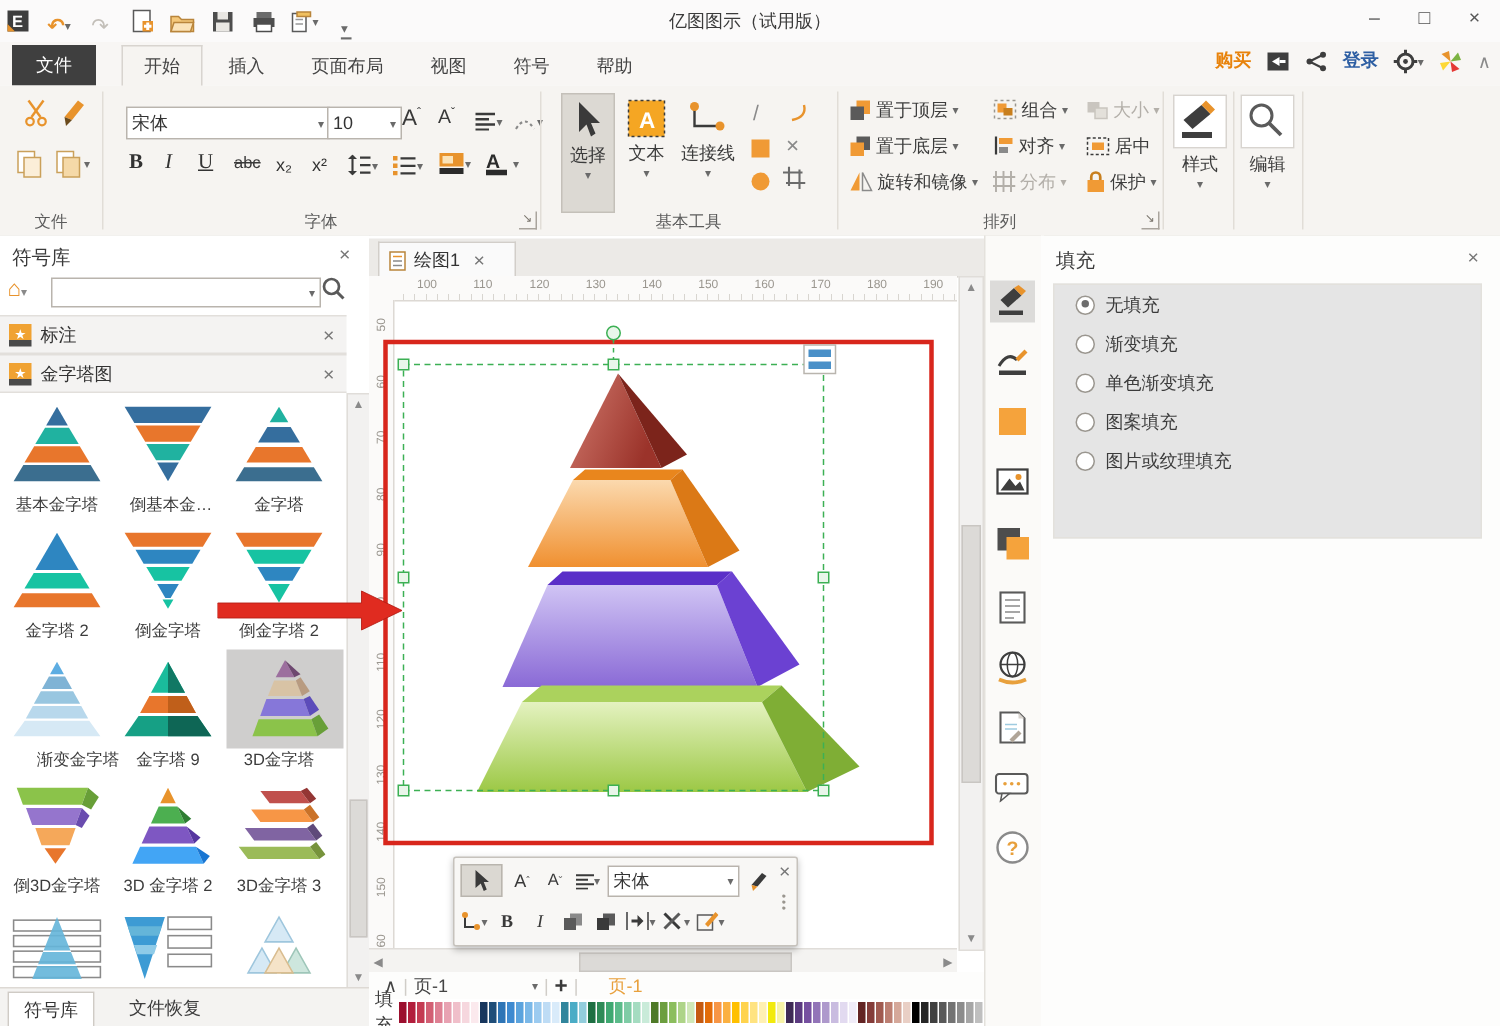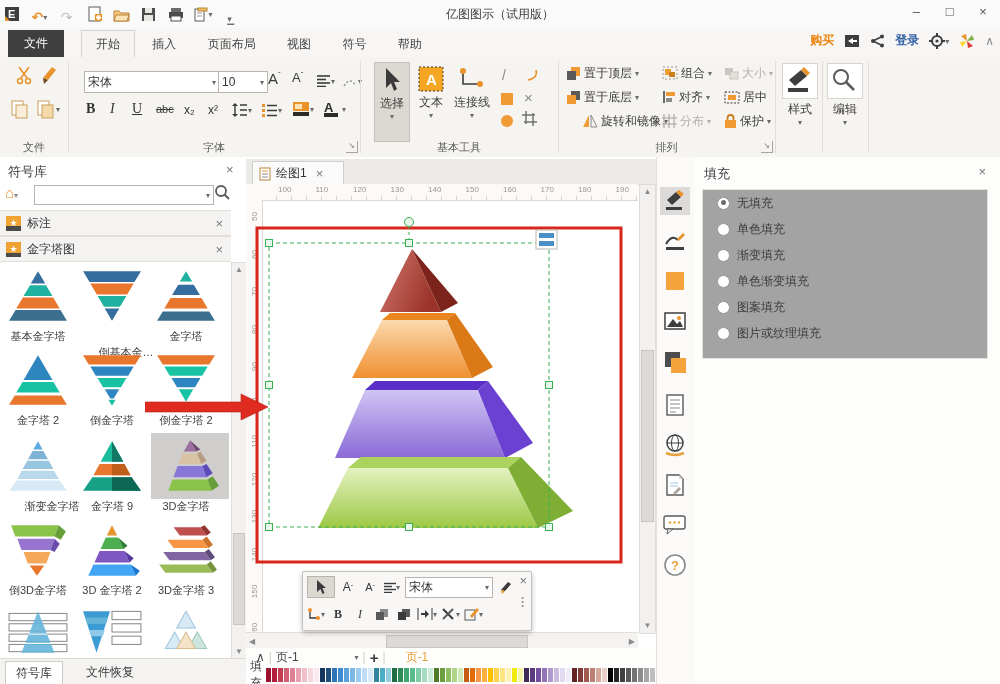--- a/index.html
+++ b/index.html
@@ -64,21 +64,21 @@
   #hscroll{left:246px;top:632px;width:392px;height:16px;background:#f4f3f1;border-top:1px solid #e0ddd9;}
   #pagebar{left:246px;top:648px;width:410px;height:18px;background:#fdfdfc;display:flex;align-items:center;font-size:12px;color:#444;}
   .pgsep{color:#d0cdc8;margin:0 4px;}
   #palettebar{left:246px;top:666px;width:410px;height:18px;background:#fff;display:flex;align-items:center;}
   .swatch{width:5px;height:14px;margin-right:1px;display:inline-block;}
   
   #iconstrip{left:656px;top:157px;width:38px;height:527px;background:#fbfaf8;border-left:1px solid #e4e1dc;border-right:1px solid #eceae6;}
   .stripicon{position:absolute;left:3px;width:30px;height:28px;display:flex;align-items:center;justify-content:center;}
   .stripsel{background:#dcdbd9;}
   #rightpanel{left:694px;top:157px;width:306px;height:527px;background:#fdfdfc;}
-  #fillbox{position:absolute;left:8px;top:32px;width:284px;height:168px;background:#a3a3a3;border:1px solid #e3e1dc;}
+  #fillbox{position:absolute;left:8px;top:32px;width:284px;height:168px;background:#e5e5e5;border:1px solid #e3e1dc;}
   .fill-opt{display:flex;align-items:center;height:26px;padding-left:14px;gap:7px;}
   .radio{width:11px;height:11px;border:1px solid #9a968f;border-radius:50%;background:#fff;position:relative;}
   .radio.sel::after{content:"";position:absolute;left:2.5px;top:2.5px;width:5px;height:5px;border-radius:50%;background:#6d6d6d;}
   .fill-label{font-size:12px;color:#3c3c3c;}
   
   #lbtabs{left:0;top:658px;width:246px;height:26px;background:#f4f3f1;border-top:1px solid #ddd9d4;}
   .lbtab1{position:absolute;left:5px;top:2px;height:22px;line-height:22px;padding:0 10px;background:#fff;border:1px solid #cfcbc5;font-size:12px;}
   .lbtab2{position:absolute;left:76px;top:2px;height:22px;line-height:22px;padding:0 10px;font-size:12px;color:#3c3c3c;}
 </style>
 </head>
@@ -314,21 +314,21 @@
         <span class="dd">▾</span>
     </div>
     <div class="arr-item" style="left:566px;top:30px;">
       <svg class="ic" width="15" height="14">
           <rect x="5" y="1" width="9" height="9" fill="#5a5a5a"></rect>
           <rect x="1" y="5" width="9" height="9" fill="#f09a35"></rect>
         </svg>
         <span>置于底层</span>
         <span class="dd">▾</span>
     </div>
-    <div class="arr-item" style="left:582px;top:54px;">
+    <div class="arr-item" style="left:566px;top:54px;">
       <svg class="ic" width="16" height="14">
           <polygon points="7,1 7,13 1,13" fill="#f09a35"></polygon>
           <polygon points="9,1 9,13 15,13" fill="none" stroke="#8a8a8a"></polygon>
         </svg>
         <span>旋转和镜像</span>
         <span class="dd">▾</span>
     </div>
     <div class="arr-item" style="left:662px;top:6px;">
       <svg class="ic" width="16" height="14">
           <rect x="1" y="1" width="14" height="12" fill="none" stroke="#9a968f" stroke-dasharray="2 2"></rect>
@@ -447,21 +447,21 @@
     </div>
     <div class="symcell" style="left:151px;top:108px;">
       <svg width="62" height="54" viewBox="0 0 60 52">
           <polygon points="30,2 24,12 36,12" fill="#20b2a0"></polygon>
           <polygon points="22.5,15 16.5,25 43.5,25 37.5,15" fill="#356e9e"></polygon>
           <polygon points="15,28 9,38 51,38 45,28" fill="#e8762c"></polygon>
           <polygon points="7.5,41 2,50 58,50 52.5,41" fill="#3b6e8f"></polygon>
         </svg>
     </div>
     <div class="symlabel" style="left:0px;top:172px;">基本金字塔</div>
-    <div class="symlabel" style="left:88px;top:172px;margin-top:16px;">倒基本金…</div>
+    <div class="symlabel" style="left:76px;top:172px;">倒基本金…</div>
     <div class="symlabel" style="left:148px;top:172px;">金字塔</div>
 
     <div class="symcell" style="left:3px;top:192px;">
       <svg width="62" height="54" viewBox="0 0 60 52">
           <polygon points="30,2 16,26 44,26" fill="#2e86c1"></polygon>
           <polygon points="15,28 9,38 51,38 45,28" fill="#17c3a2"></polygon>
           <polygon points="7.5,41 2,50 58,50 52.5,41" fill="#e8762c"></polygon>
         </svg>
     </div>
     <div class="symcell" style="left:77px;top:192px;">
@@ -956,24 +956,20 @@
   <div id="rightpanel" class="ab">
     <span class="ab paneltitle" style="left:10px;top:8px;">填充</span>
     <span class="ab closex" style="right:14px;top:7px;">×</span>
     <div id="fillbox">
         <div class="fill-opt">
           <span class="radio sel"></span>
           <span class="fill-label">无填充</span>
         </div>
         <div class="fill-opt">
           <span class="radio"></span>
-          <span class="fill-label">单色填充</span>
-        </div>
-        <div class="fill-opt">
-          <span class="radio"></span>
           <span class="fill-label">渐变填充</span>
         </div>
         <div class="fill-opt">
           <span class="radio"></span>
           <span class="fill-label">单色渐变填充</span>
         </div>
         <div class="fill-opt">
           <span class="radio"></span>
           <span class="fill-label">图案填充</span>
         </div>

